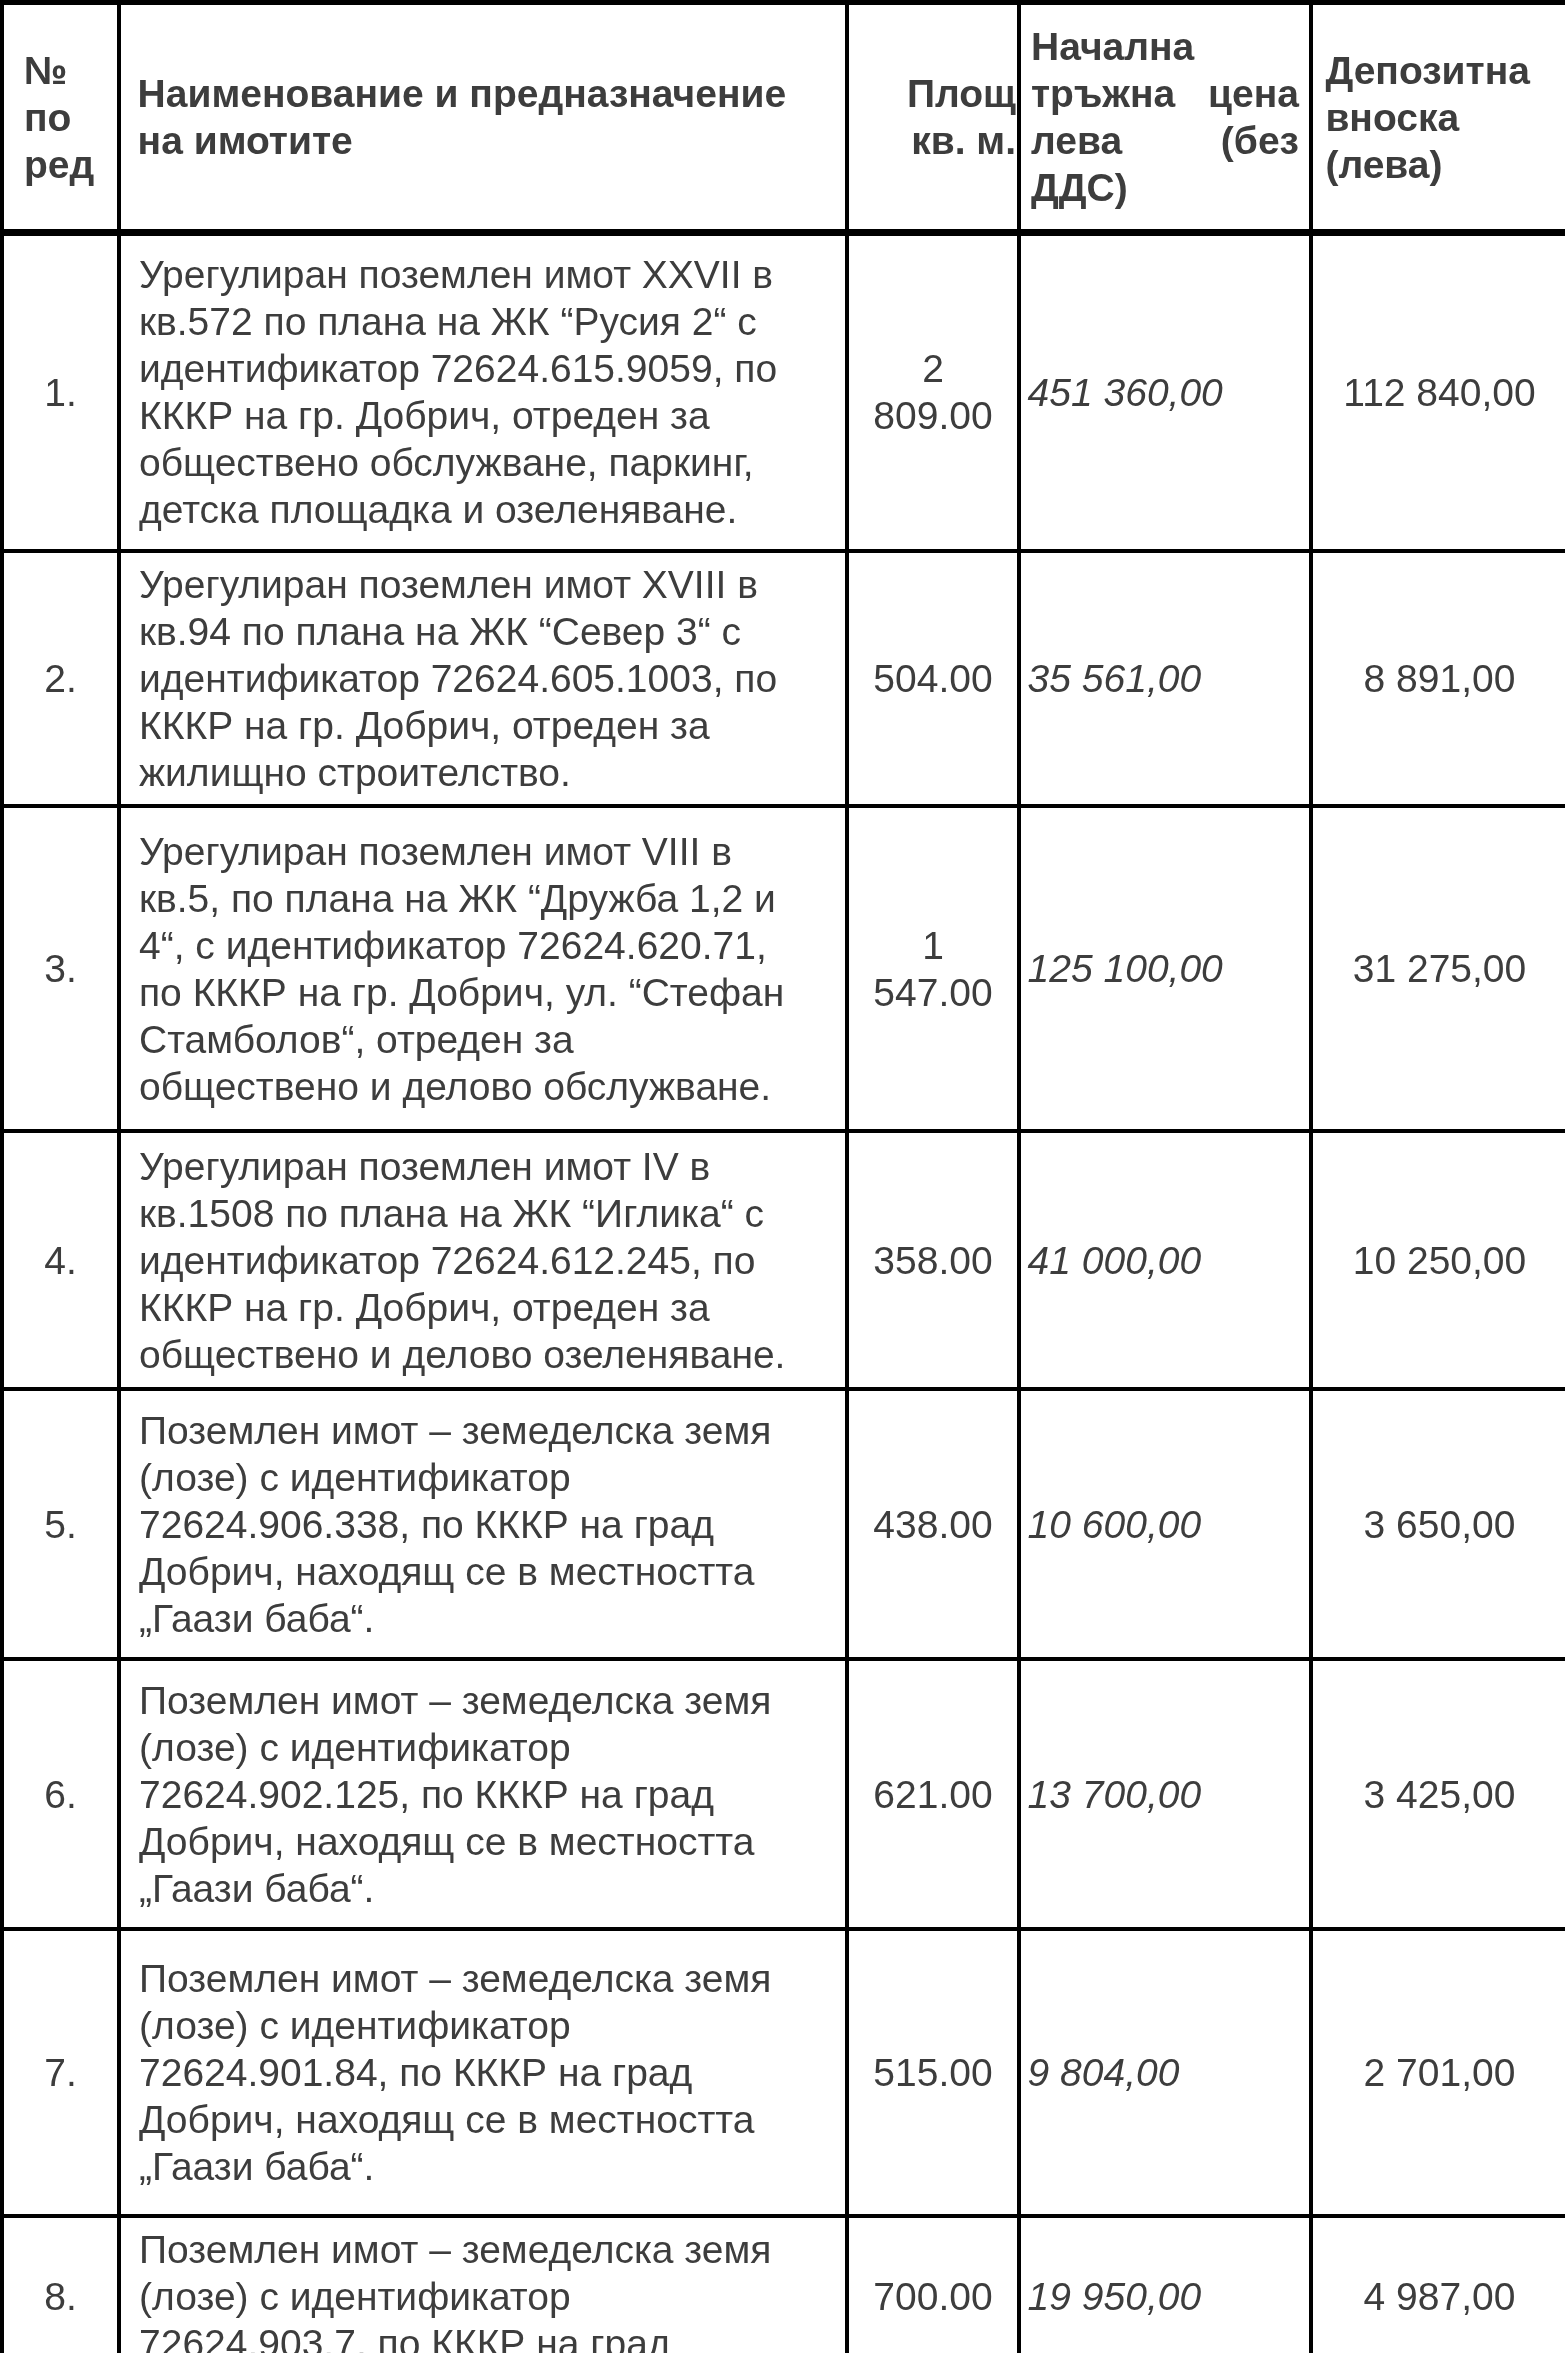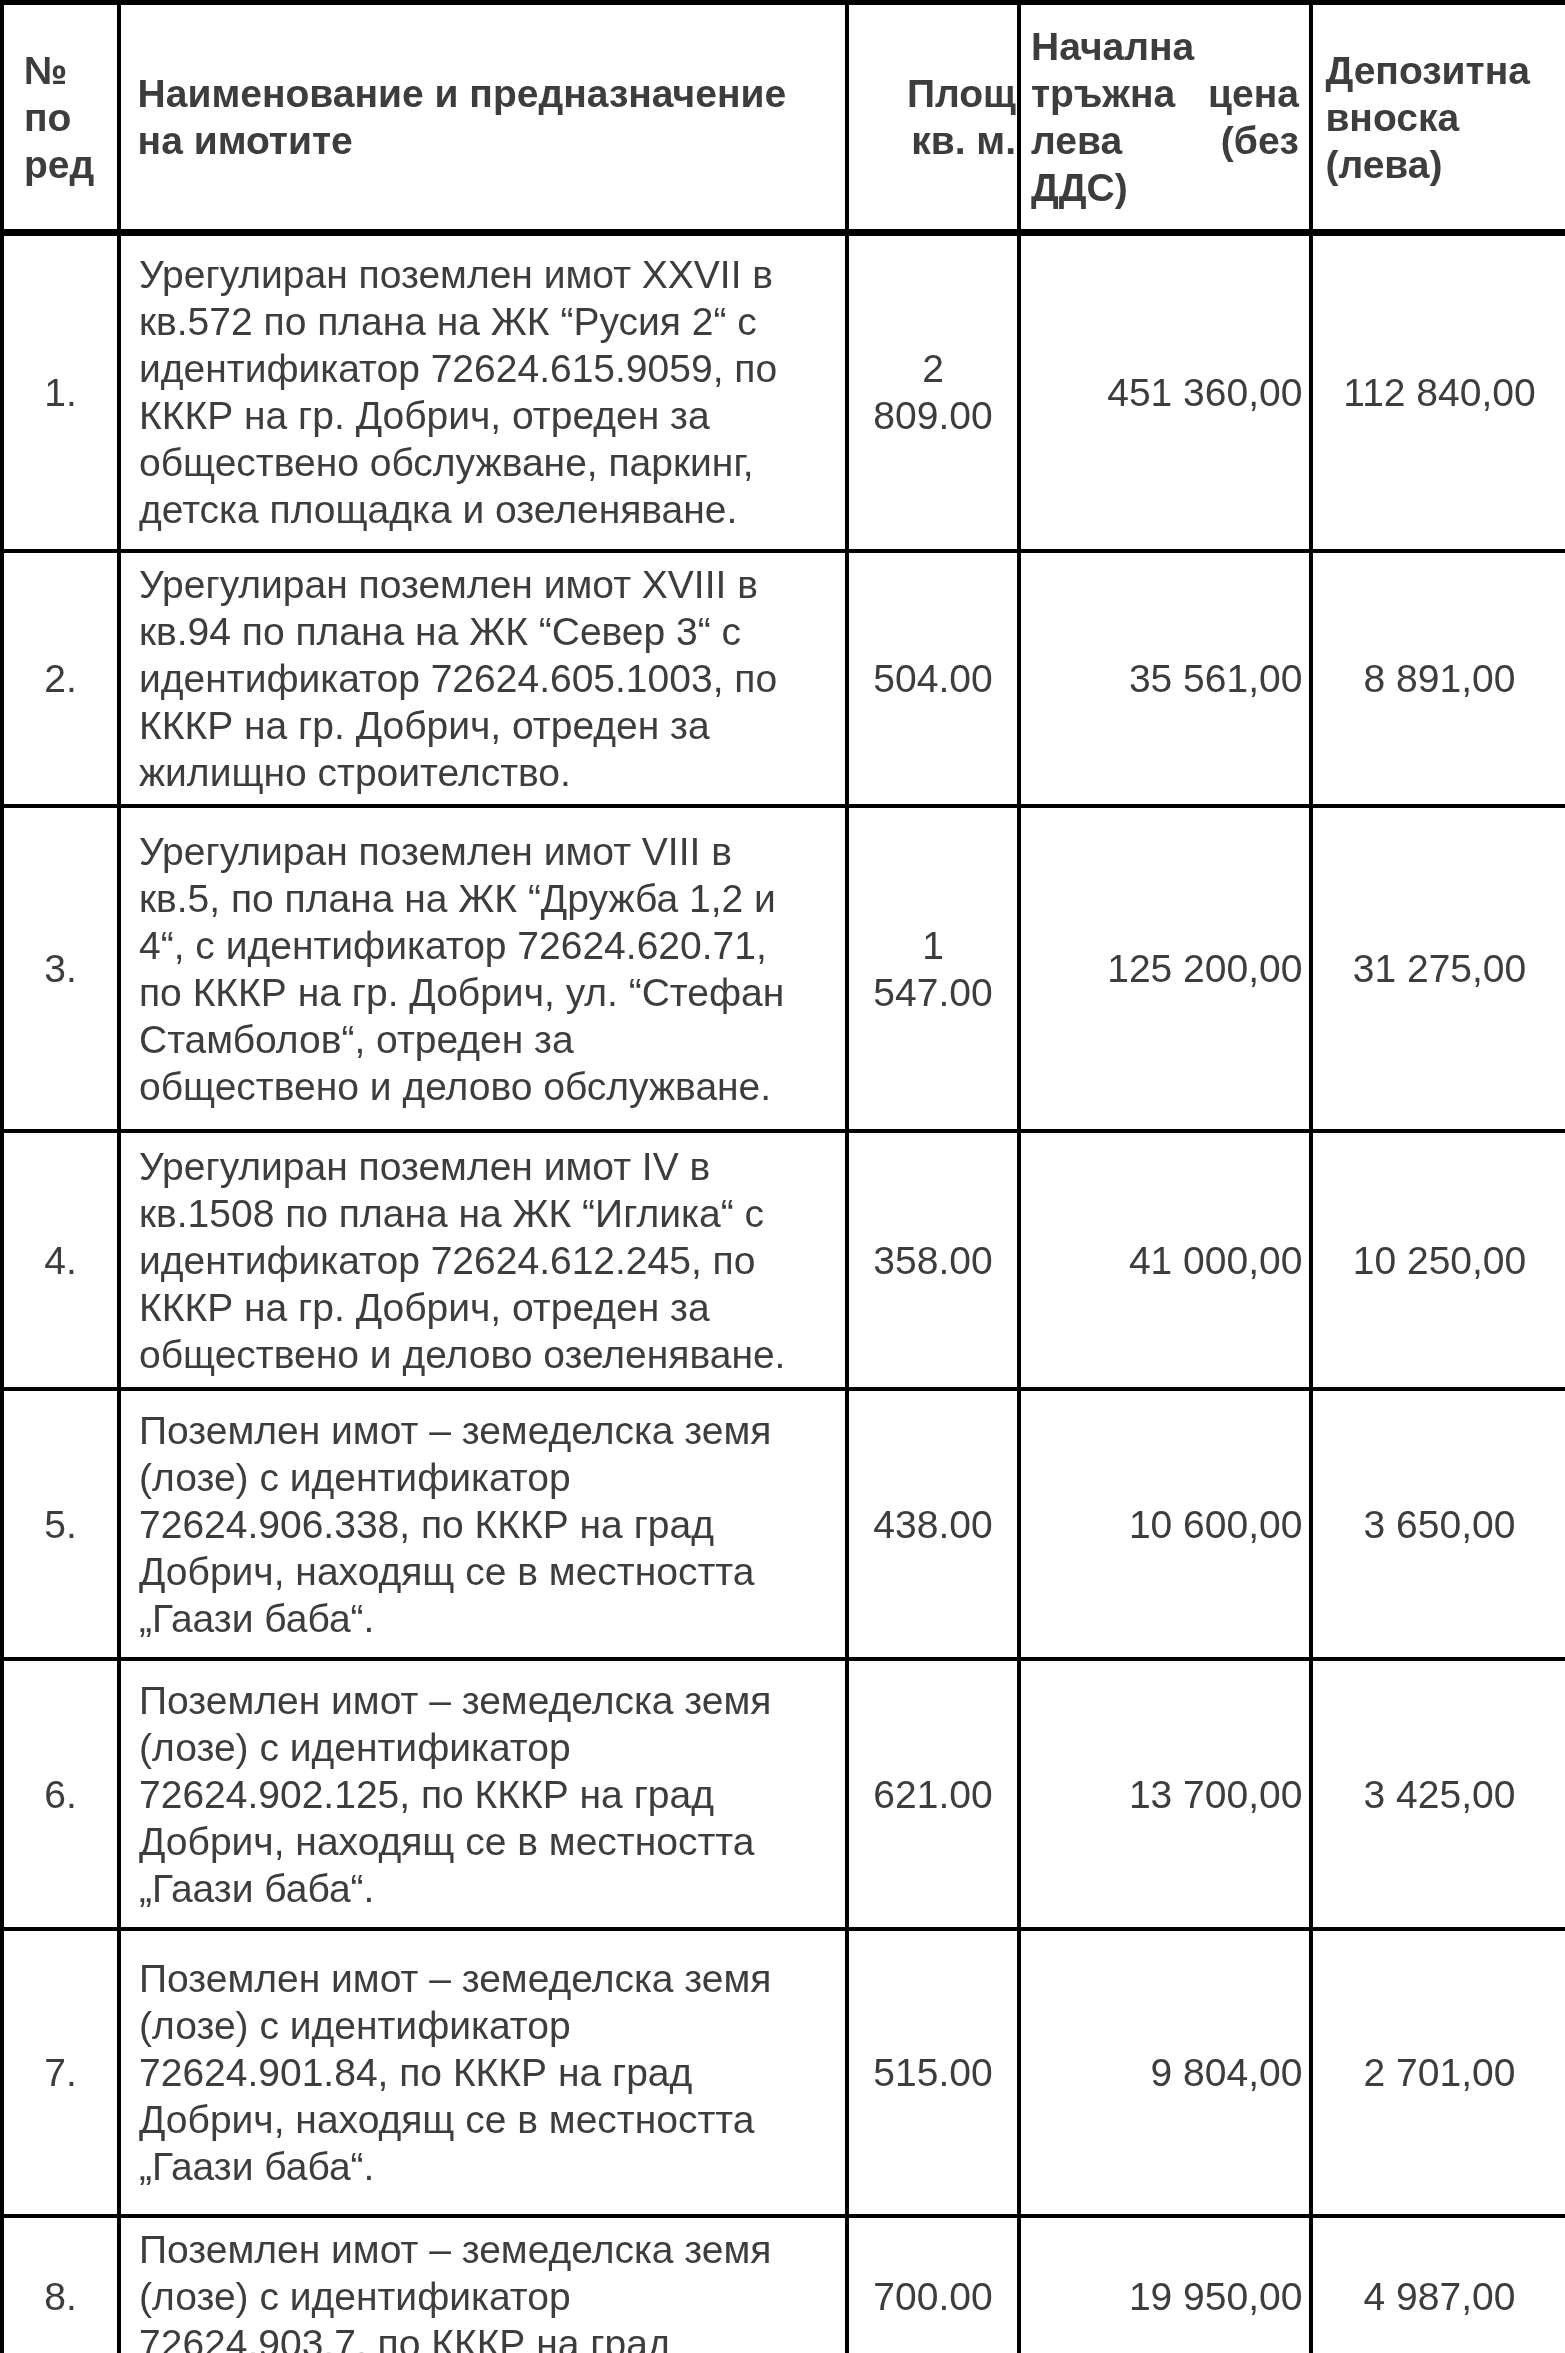--- a/index.html
+++ b/index.html
@@ -62,21 +62,21 @@
 
   th.h-num   { padding-left: 20px; }
   th.h-desc  { padding-left: 16.6px; padding-right: 16.6px; }
   th.h-area  { padding-left: 13.3px; text-align: right; }
   th.h-price { padding-left: 10px; padding-right: 10px; text-align: justify; }
   th.h-dep   { padding-left: 12.4px; padding-right: 10px; text-align: justify; }
 
   td.num-cell   { text-align: center; }
   td.desc-cell  { padding: 8.3px 23px 8.3px 18px; text-align: left; }
   td.area-cell  { text-align: center; padding: 0 5px; }
-  td.price-cell { text-align: right; padding: 0 6.6px; }
+  td.price-cell { text-align: left; padding: 0 6.6px; font-style: italic; }
   td.dep-cell   { text-align: center; padding: 0 6.6px; }
 </style>
 </head>
 <body>
 
 <div class="page">
   <table class="props">
     <colgroup>
       <col class="c-num">
         <col class="c-desc">
@@ -125,21 +125,21 @@
       <tr>
         <td class="num-cell">3.</td>
         <td class="desc-cell lines">Урегулиран поземлен имот VIII в
 кв.5, по плана на ЖК “Дружба 1,2 и
 4“, с идентификатор 72624.620.71,
 по КККР на гр. Добрич, ул. “Стефан
 Стамболов“, отреден за
 обществено и делово обслужване.</td>
         <td class="area-cell lines">1
 547.00</td>
-        <td class="price-cell">125 200,00</td>
+        <td class="price-cell">125 100,00</td>
         <td class="dep-cell">31 275,00</td>
       </tr>
       <tr>
         <td class="num-cell">4.</td>
         <td class="desc-cell lines">Урегулиран поземлен имот IV в
 кв.1508 по плана на ЖК “Иглика“ с
 идентификатор 72624.612.245, по
 КККР на гр. Добрич, отреден за
 обществено и делово озеленяване.</td>
         <td class="area-cell lines">358.00</td>

